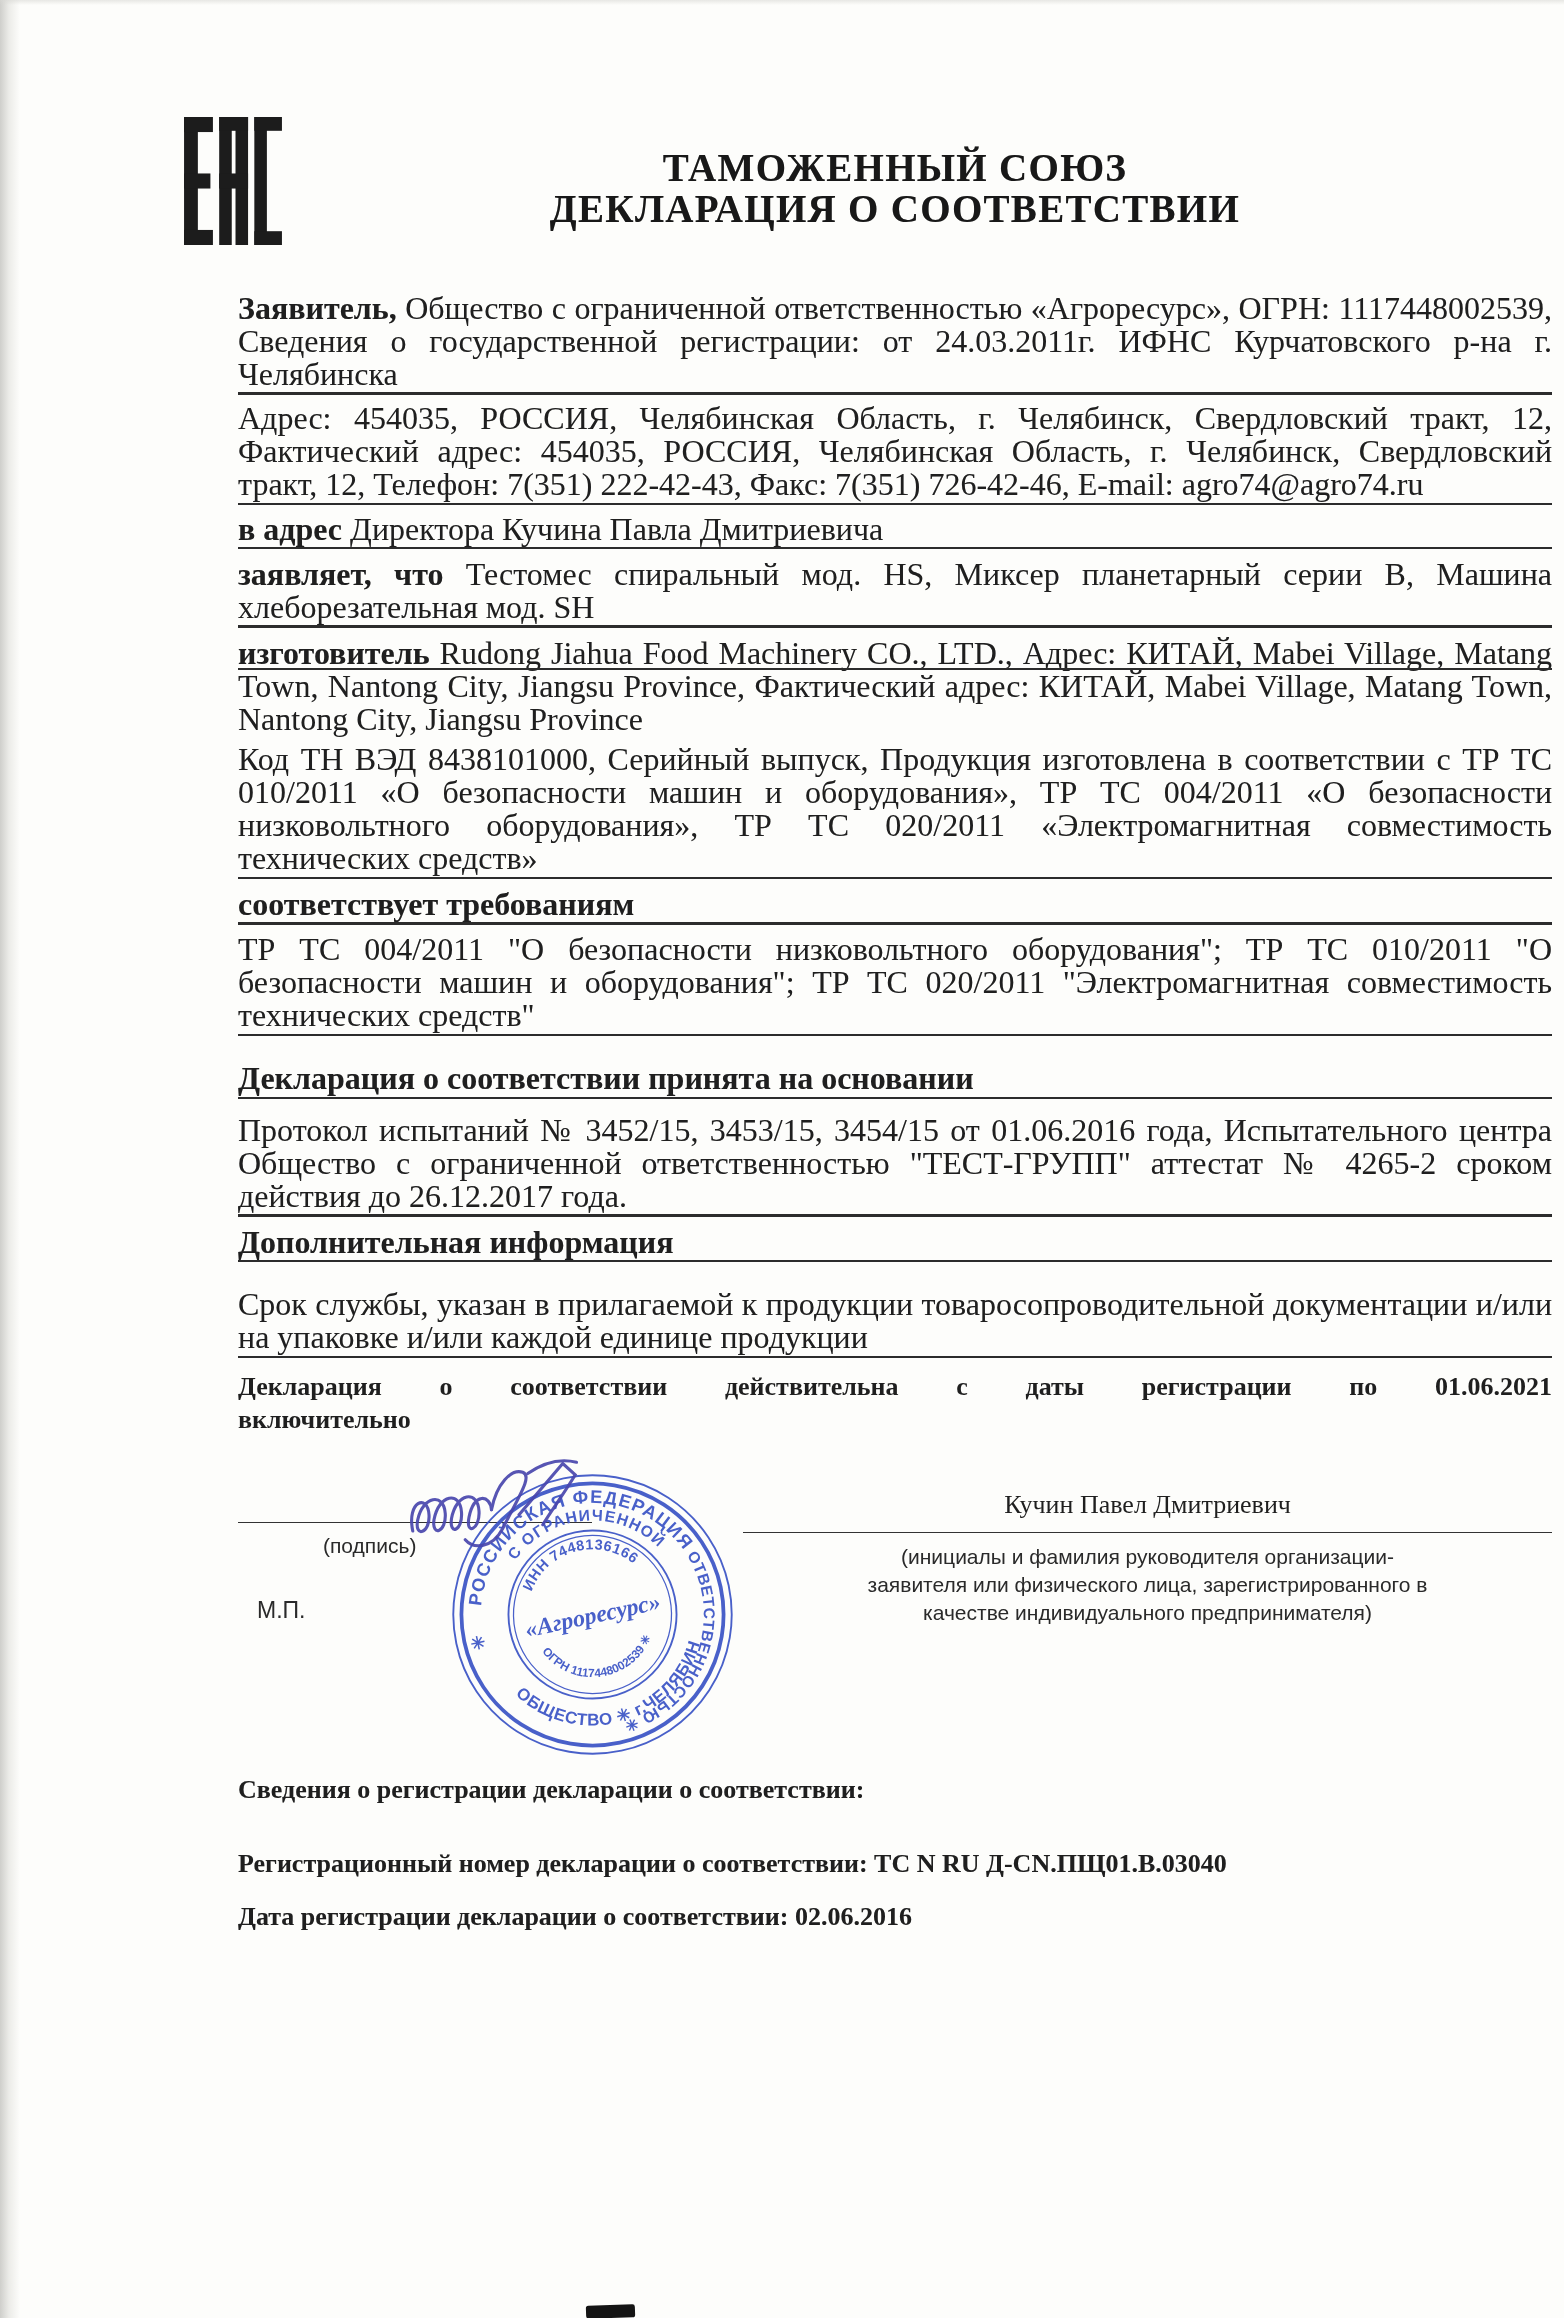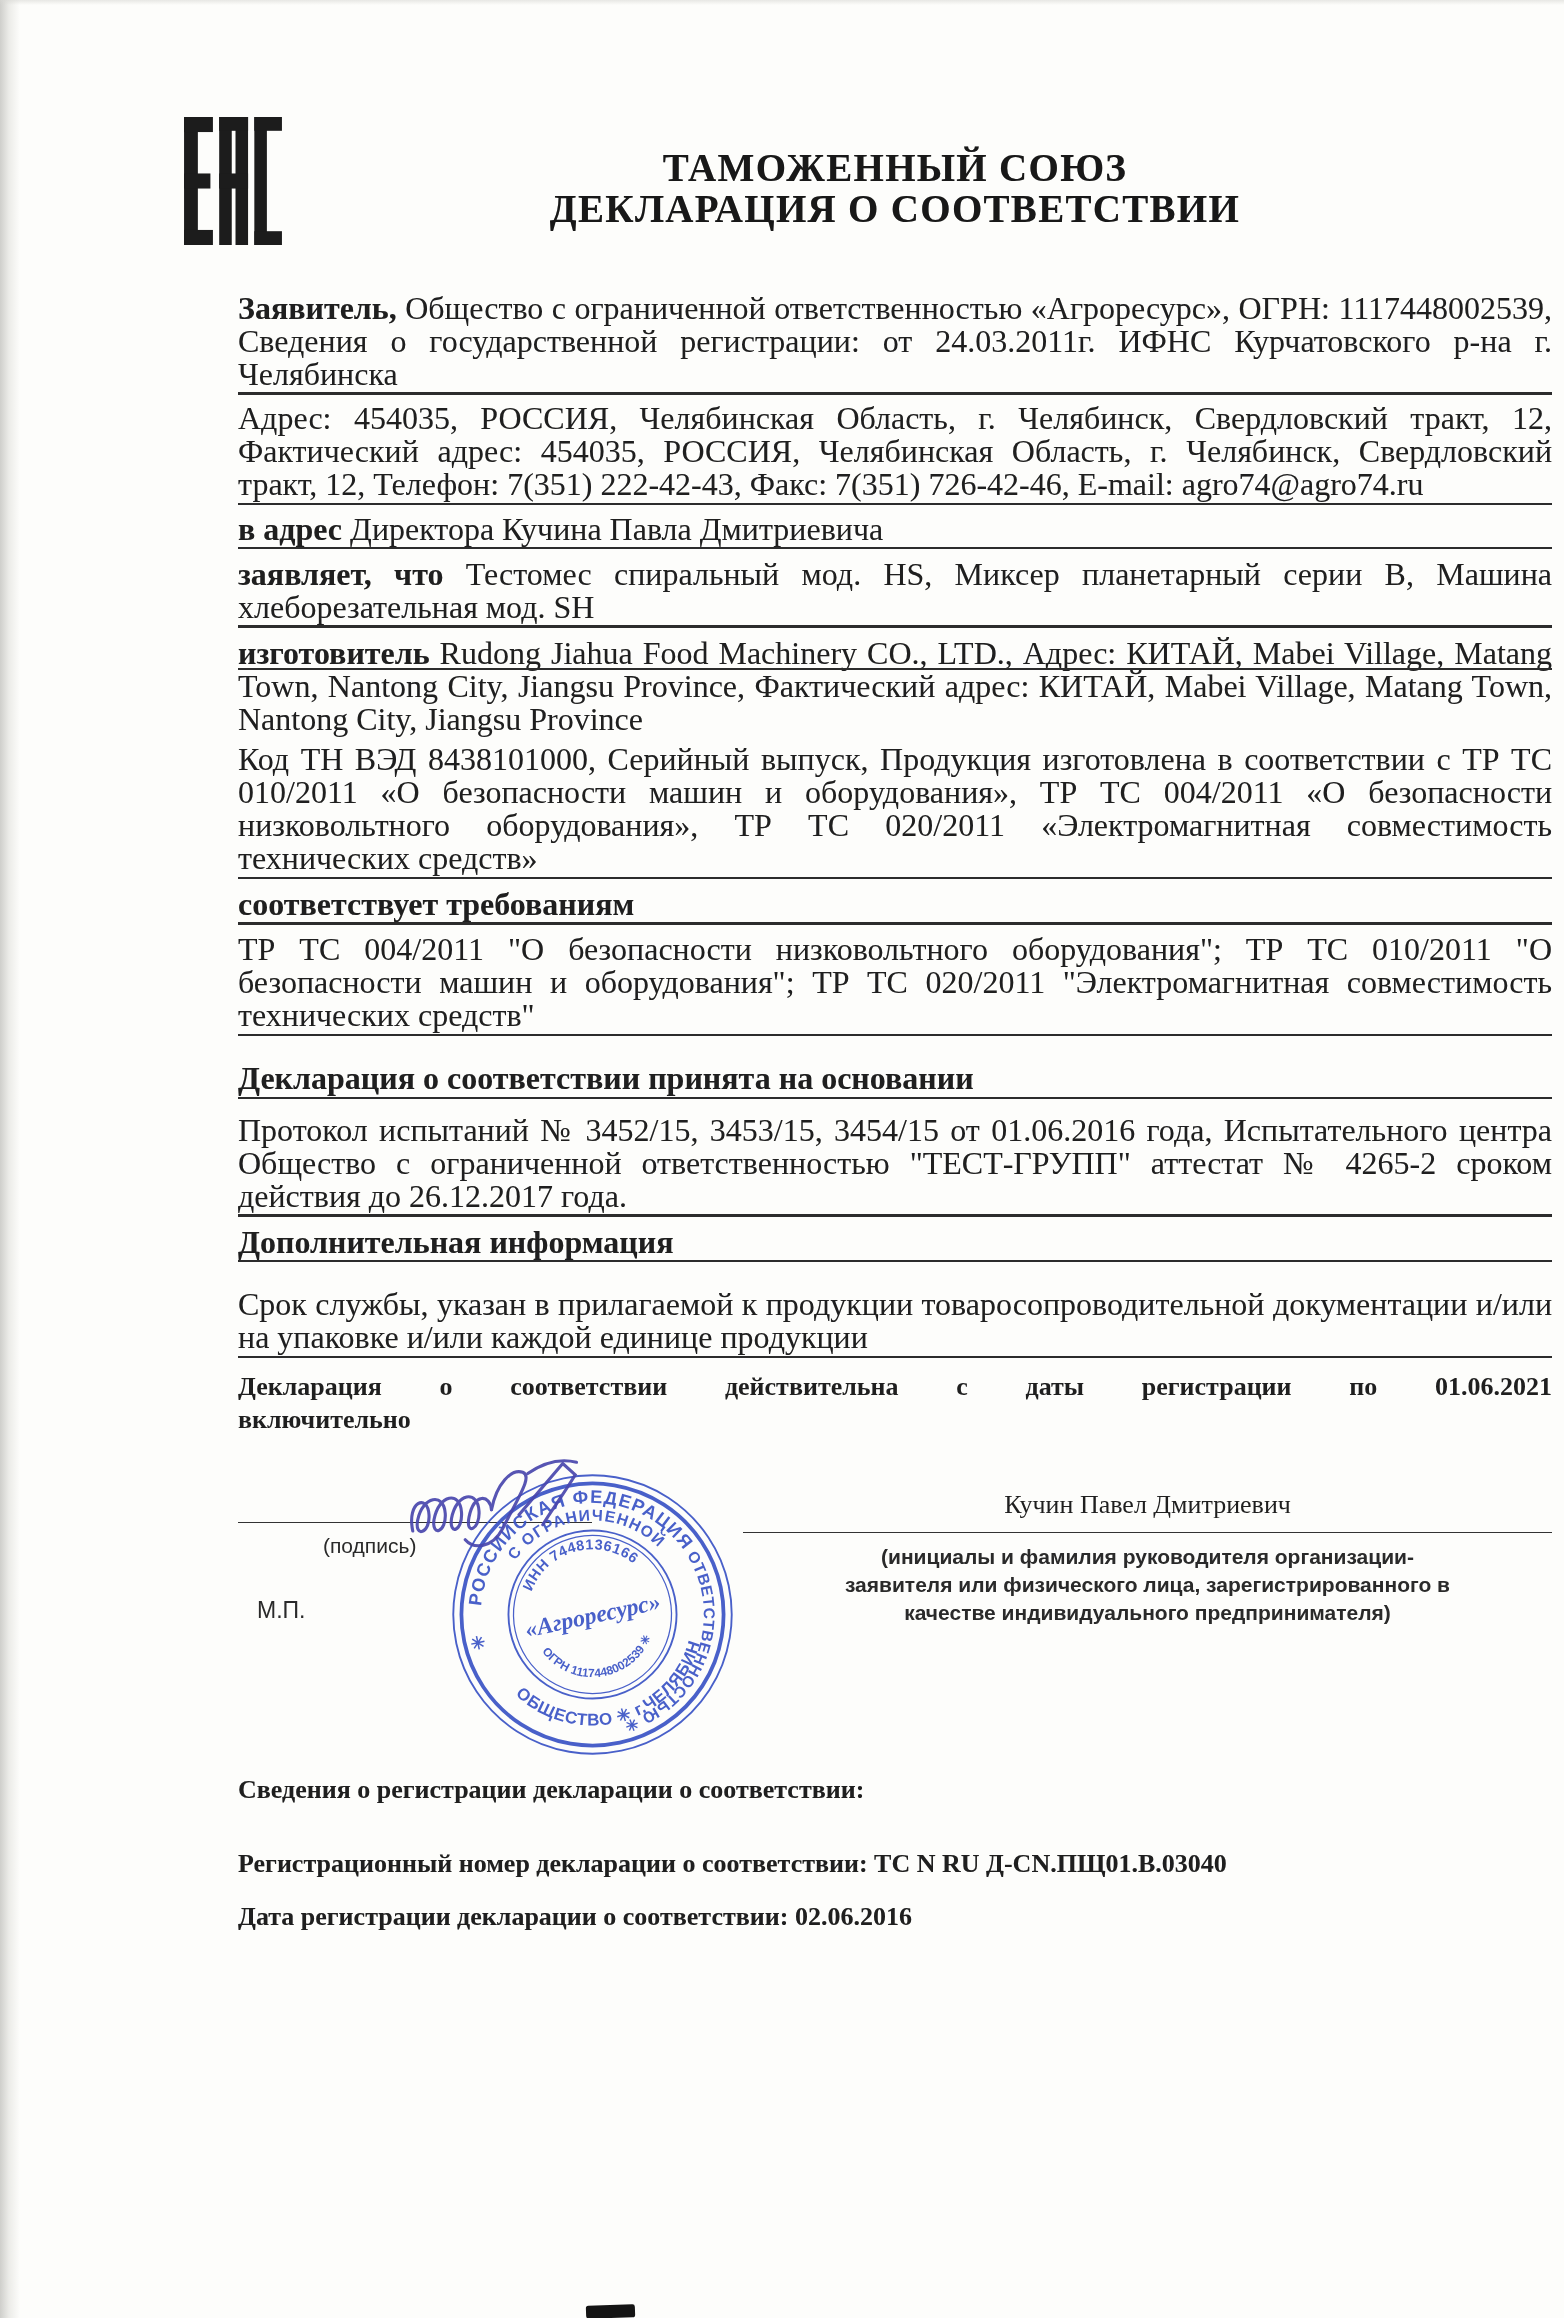--- a/index.html
+++ b/index.html
@@ -31,21 +31,21 @@
   .sigblock { position:relative; margin-top:53px; height:276px; }
   .sline { position:absolute; height:1.9px; background:#333; }
   .sline.left { left:0; width:354px; top:33px; }
   .sline.right { left:505px; right:0; top:43px; }
   .sans { font-family:"Liberation Sans", sans-serif; color:#2a2a2a; text-shadow:none; }
   .podpis { position:absolute; left:85px; top:45px; font-size:21px; }
   .mp { position:absolute; left:19px; top:108px; font-size:23px; }
   .headname { position:absolute; left:505px; width:809px; top:1.3px; text-align:center;
               font-size:26px; }
   .headcap { position:absolute; left:505px; width:809px; top:54px; text-align:center;
-             font-size:21px; line-height:28px;font-weight:bold; }
+             font-size:21px; line-height:28px; }
   .scribble { position:absolute; left:157px; top:-38px; }
   .stamp { position:absolute; left:204px; top:-25px; opacity:.93; }
   .breg { font-weight:bold; font-size:26px; line-height:34px; }
   .bottom-mark { position:absolute; left:586px; top:2305px; width:49px; height:12.5px;
                  background:#141414; border-radius:2.5px; transform:rotate(-2deg); }
 </style>
 </head>
 <body>
 
 <div class="page">

